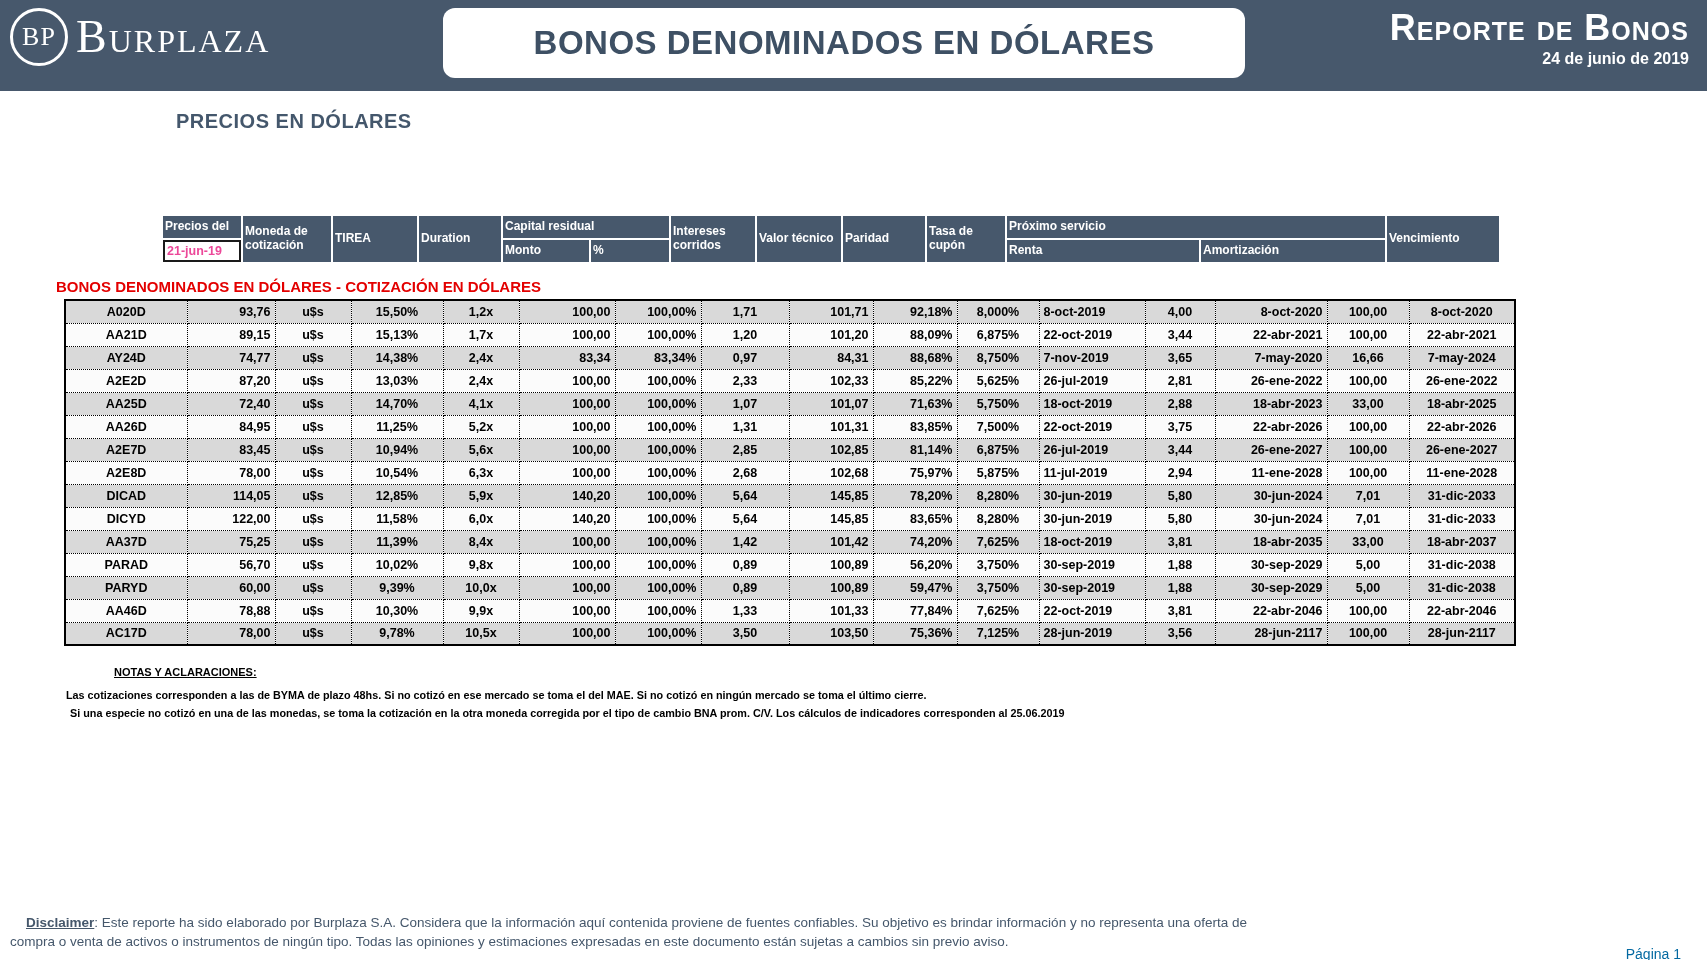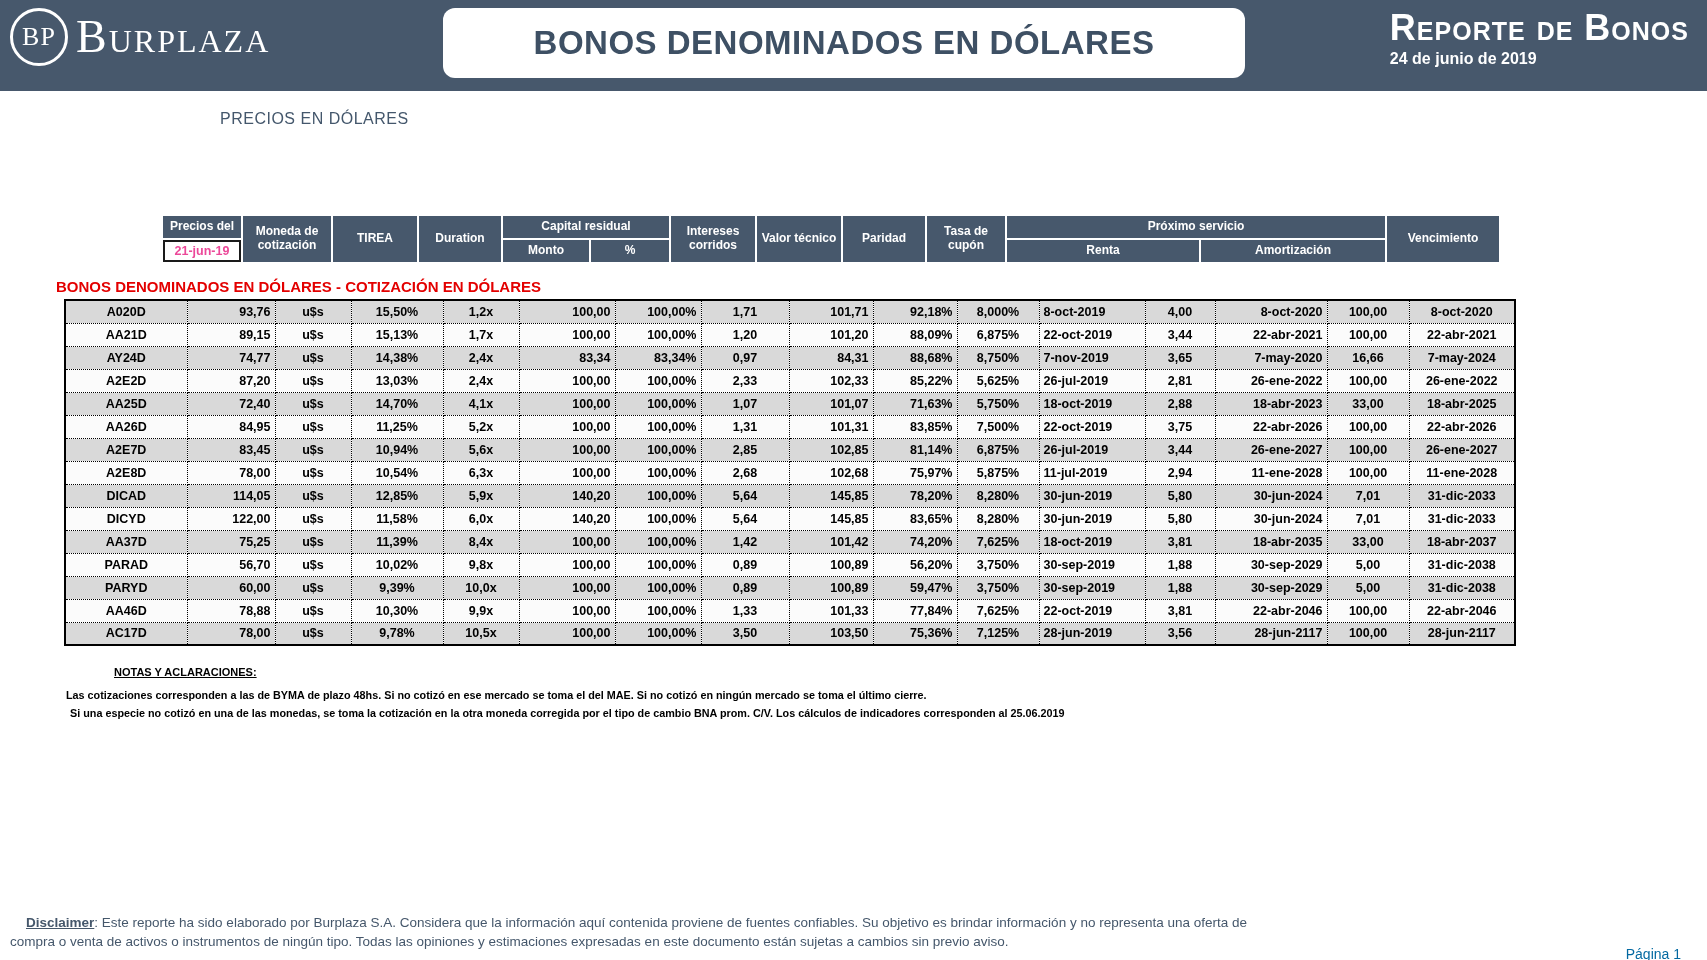--- a/index.html
+++ b/index.html
@@ -11,31 +11,31 @@
   .banner { position:absolute; left:0; top:0; width:1707px; height:91px; background:#47586c; }
   .logo-wrap { position:absolute; left:10px; top:8px; display:flex; align-items:center; gap:8px; }
   .logo-circle { width:58px; height:58px; border:3px solid #fff; border-radius:50%;
                  display:flex; align-items:center; justify-content:center;
                  font-family:"Liberation Serif", serif; font-size:26px; color:#fff; letter-spacing:1px; }
   .brand { font-family:"Liberation Serif", serif; font-variant:small-caps; color:#fff;
            font-size:46px; line-height:58px; letter-spacing:2px; font-weight:400; }
   .title-box { position:absolute; left:443px; top:8px; width:802px; height:70px; background:#fff;
                border-radius:12px; display:flex; align-items:center; justify-content:center; }
   .title-box-text { color:#3e5064; font-weight:700; font-size:33px; letter-spacing:0.5px; }
-  .report-block { position:absolute; right:18px; top:8px; color:#fff; }
+  .report-block { position:absolute; right:18px; top:8px; text-align:right; color:#fff; }
   .report-name { font-variant:small-caps; font-weight:700; font-size:36px; line-height:40px; letter-spacing:1px; }
   .report-date { font-weight:700; font-size:16px; line-height:22px; }
 
   
-  .section-title { position:absolute; left:176px; top:110px; color:#44576c; font-weight:400; font-size:16px; letter-spacing:0.5px;margin-left:44px; }
+  .section-title { position:absolute; left:176px; top:110px; color:#44576c; font-weight:700; font-size:20px; letter-spacing:0.5px; }
 
   
   .head-table-wrap { position:absolute; left:161px; top:214px; }
   table.head { border-collapse:separate; border-spacing:2px; table-layout:fixed; }
-  table.head td { background:#47586c; color:#fff; font-weight:700; font-size:12px; text-align:center;
+  table.head td { background:#47586c; color:#fff; font-weight:700; font-size:12px; text-align:left;
                   vertical-align:middle; line-height:1.15; padding:2px 2px; height:22px; }
   table.head td.date-cell { background:#fff; color:#ec4899; border:2px solid #1a1a1a; font-size:12.5px; }
 
   
   .red-subtitle { position:absolute; left:56px; top:278px; color:#e30000; font-weight:700; font-size:15px; }
 
   
   .data-table-wrap { position:absolute; left:64px; top:299px; }
   table.data { border-collapse:collapse; table-layout:fixed; width:1440px; border:2px solid #000; }
   table.data td { border-right:1px dotted #000; border-bottom:1px dotted #000;

